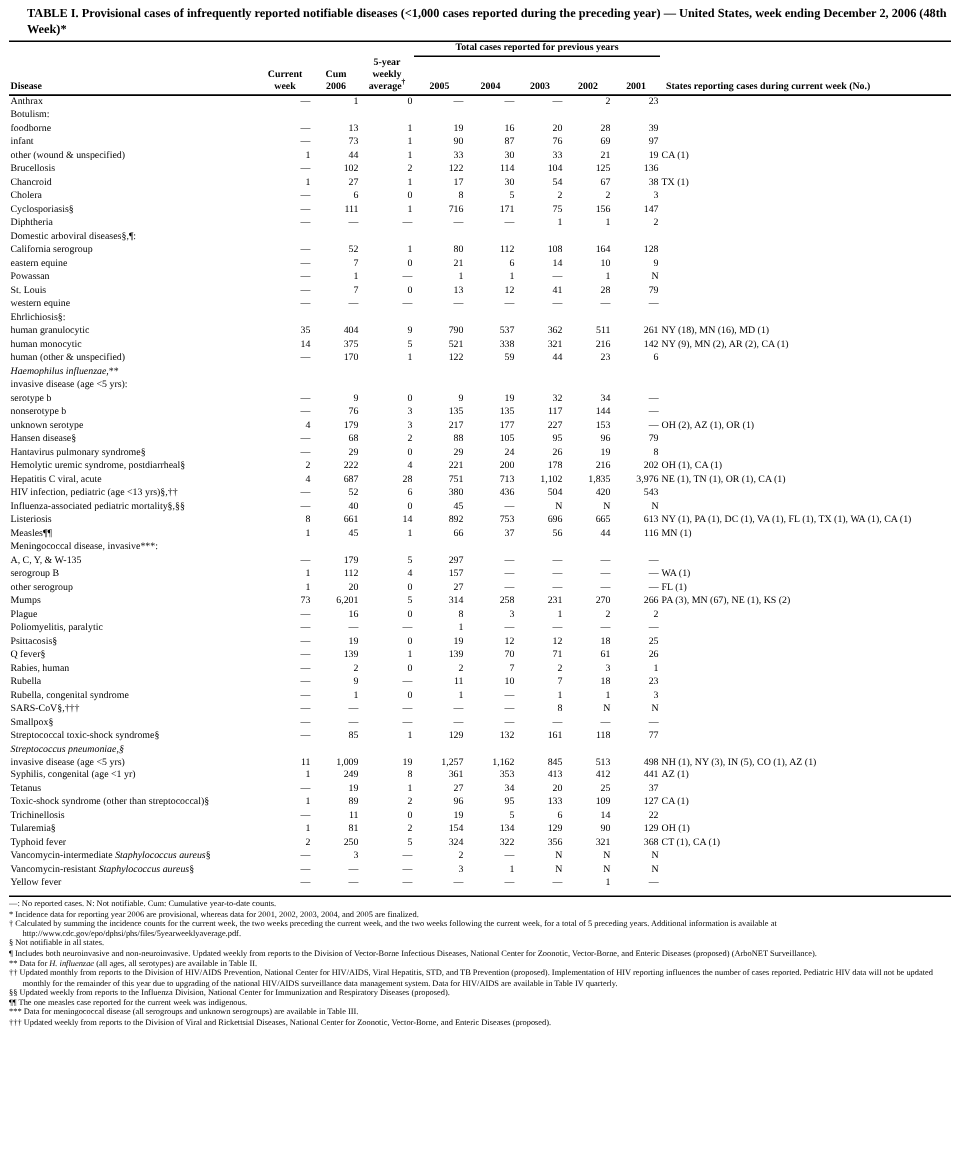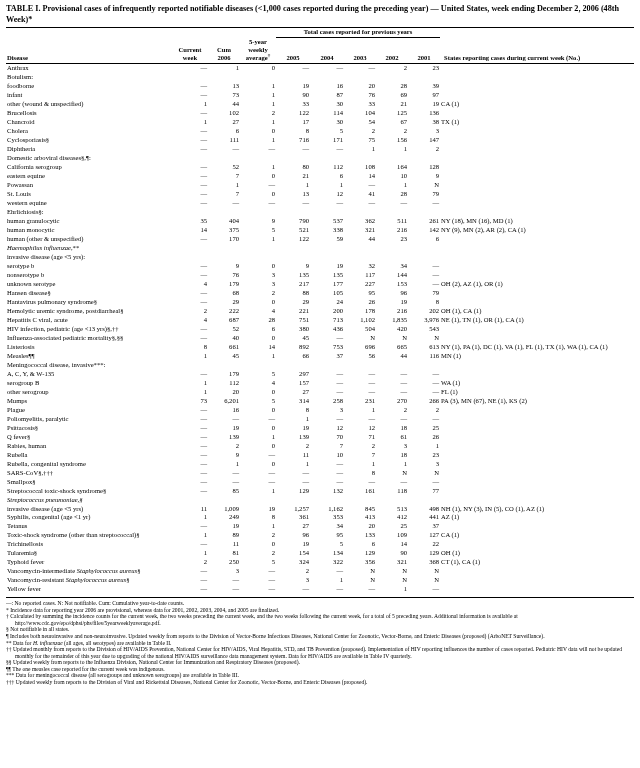--- a/index.html
+++ b/index.html
@@ -8,21 +8,21 @@
     font-family:"Liberation Serif", serif;
     color:#000;
     -webkit-font-smoothing:none;
   }
   .page{width:640px;padding:4px 6px 4px 6px;box-sizing:border-box;}
   .title{
     font-family:"Liberation Serif", serif;
     font-weight:bold;
     font-size:8.2px;
     line-height:10.5px;
-    margin:0 0 2px 0;
+    margin:0 0 2px 12px;
   }
   table.main{
     border-collapse:collapse;
     width:628px;
     font-size:6.6px;
     line-height:8.2px;
     table-layout:fixed;
   }
   table.main td,table.main th{
     padding:0.4px 1px;

